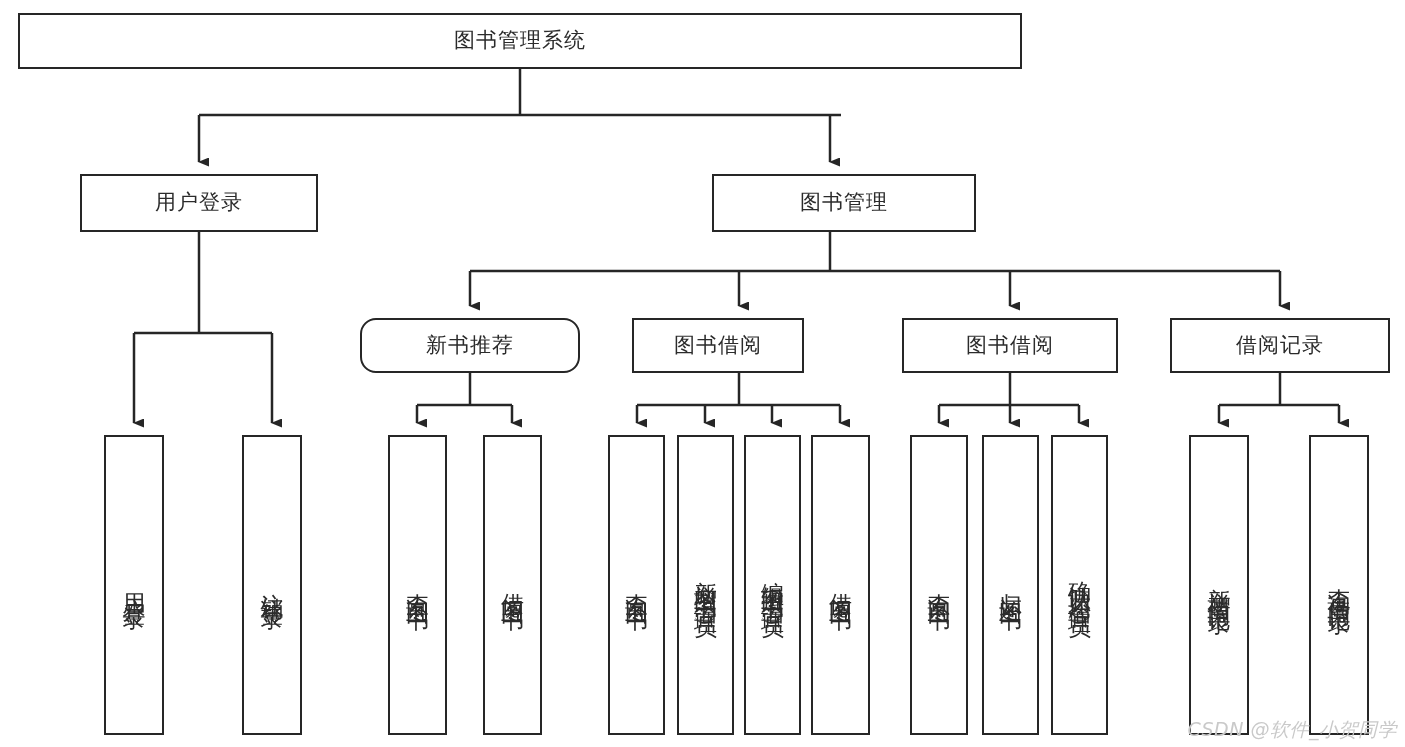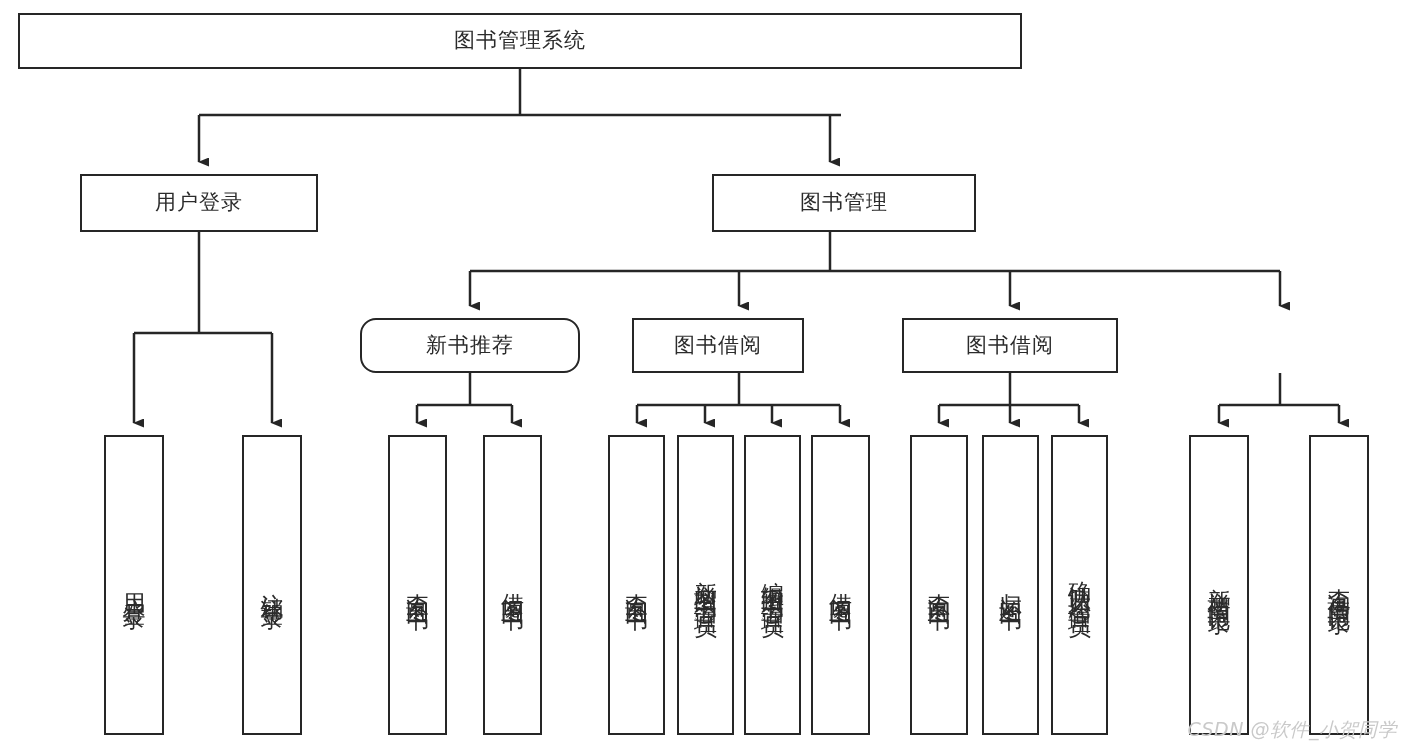--- a/index.html
+++ b/index.html
@@ -150,20 +150,23 @@
   </div>
 
   <div class="node horiz" style="left:632px; top:318px; width:172px; height:55px;">
     <span>图书借阅</span>
   </div>
 
   <div class="node horiz" style="left:902px; top:318px; width:216px; height:55px;">
     <span>图书借阅</span>
   </div>
 
+  <div class="node horiz" style="left:1170px; top:318px; width:220px; height:55px;">
+    <span>借阅记录</span>
+  </div>
 
   <div class="node vert" style="left:104px; top:435px; width:60px; height:300px;">
     <span class="vlabel">用户登录</span>
   </div>
 
   <div class="node vert" style="left:242px; top:435px; width:60px; height:300px;">
     <span class="vlabel">注销登录</span>
   </div>
 
   <div class="node vert" style="left:388px; top:435px; width:59px; height:300px;">

